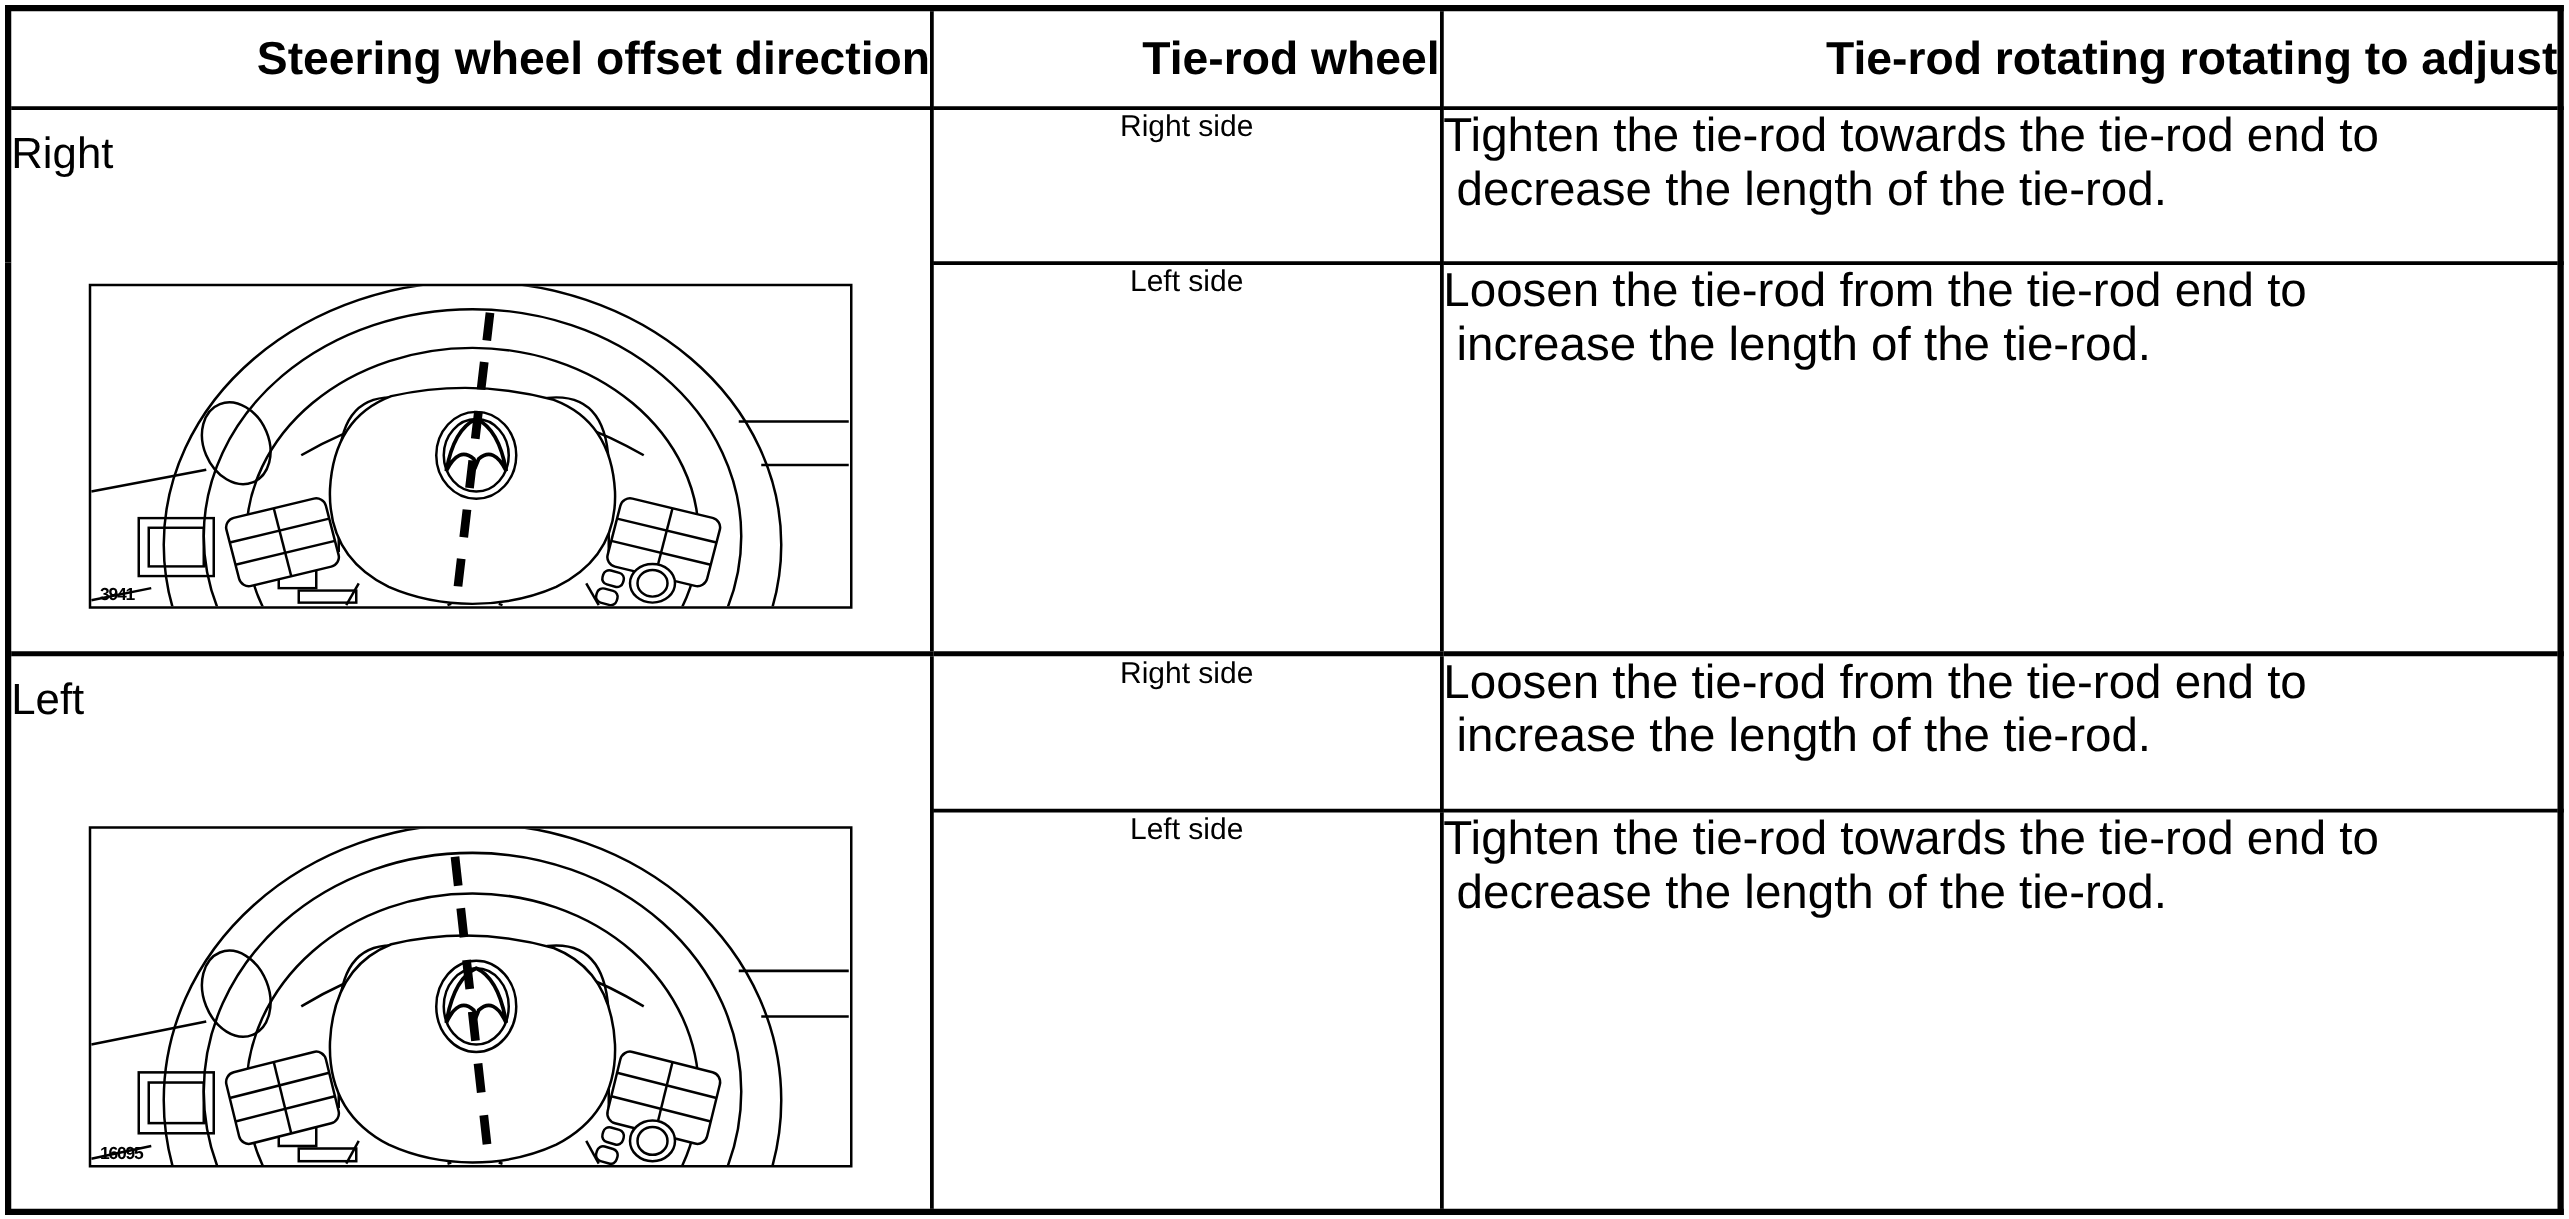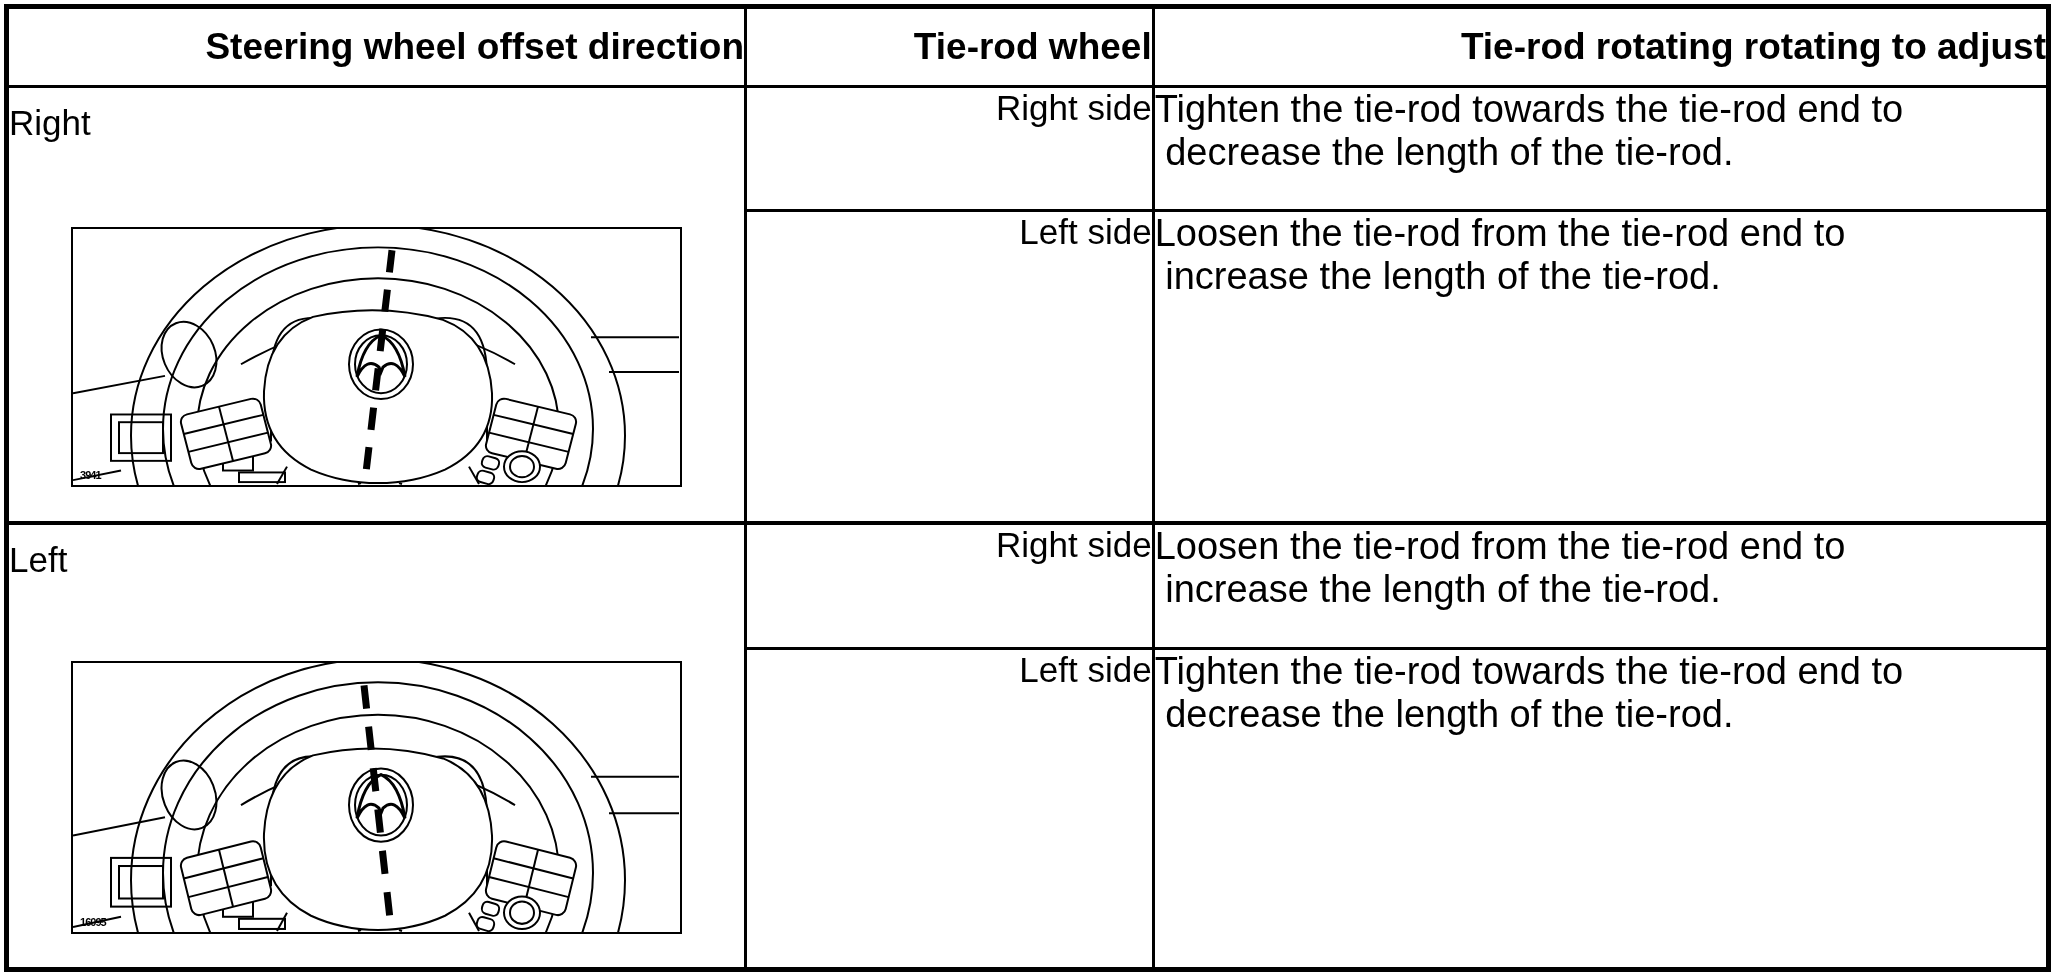--- a/index.html
+++ b/index.html
@@ -60,30 +60,30 @@
   .figure-box.fig-row-1 { height: 269px; margin-top: 81px; }
   .figure-box svg.wheel-svg {
     display: block;
     width: 100%;
     height: 100%;
   }
   .fig-code {
     position: absolute;
     left: 7px;
     bottom: 4px;
-    font-size: 11px;
+    font-size: 14px;
     font-weight: bold;
     line-height: 11px;
     letter-spacing: -1px;
     color: #000000;
   }
   td.side-cell {
     vertical-align: top;
-    text-align: right;
-    font-size: 35px;
+    text-align: center;
+    font-size: 24px;
     padding-top: 22px;
   }
   td.instr-cell {
     vertical-align: top;
     font-size: 38px;
     line-height: 43px;
     padding: 18px 18px 0 16px;
   }
   .instr-text {
     white-space: pre-wrap;

